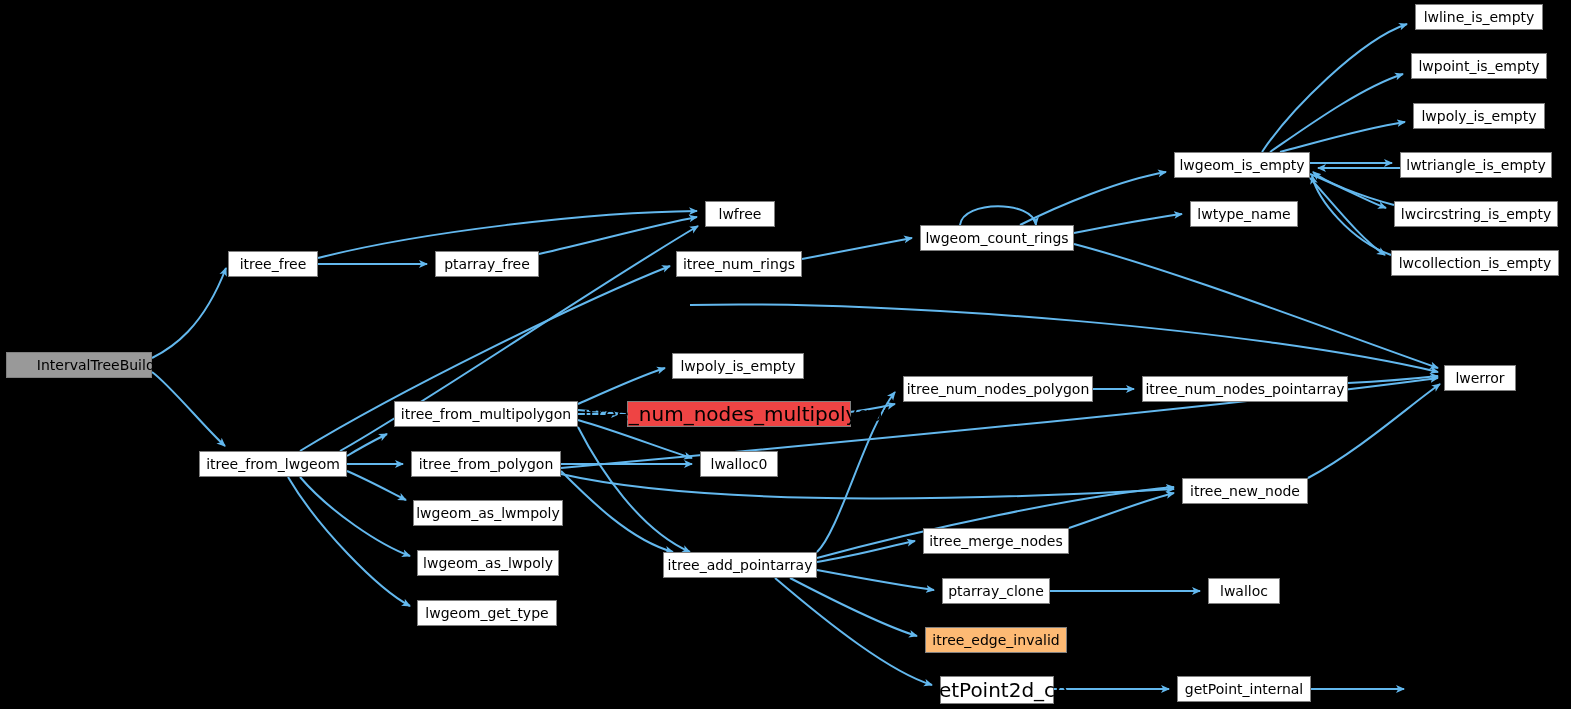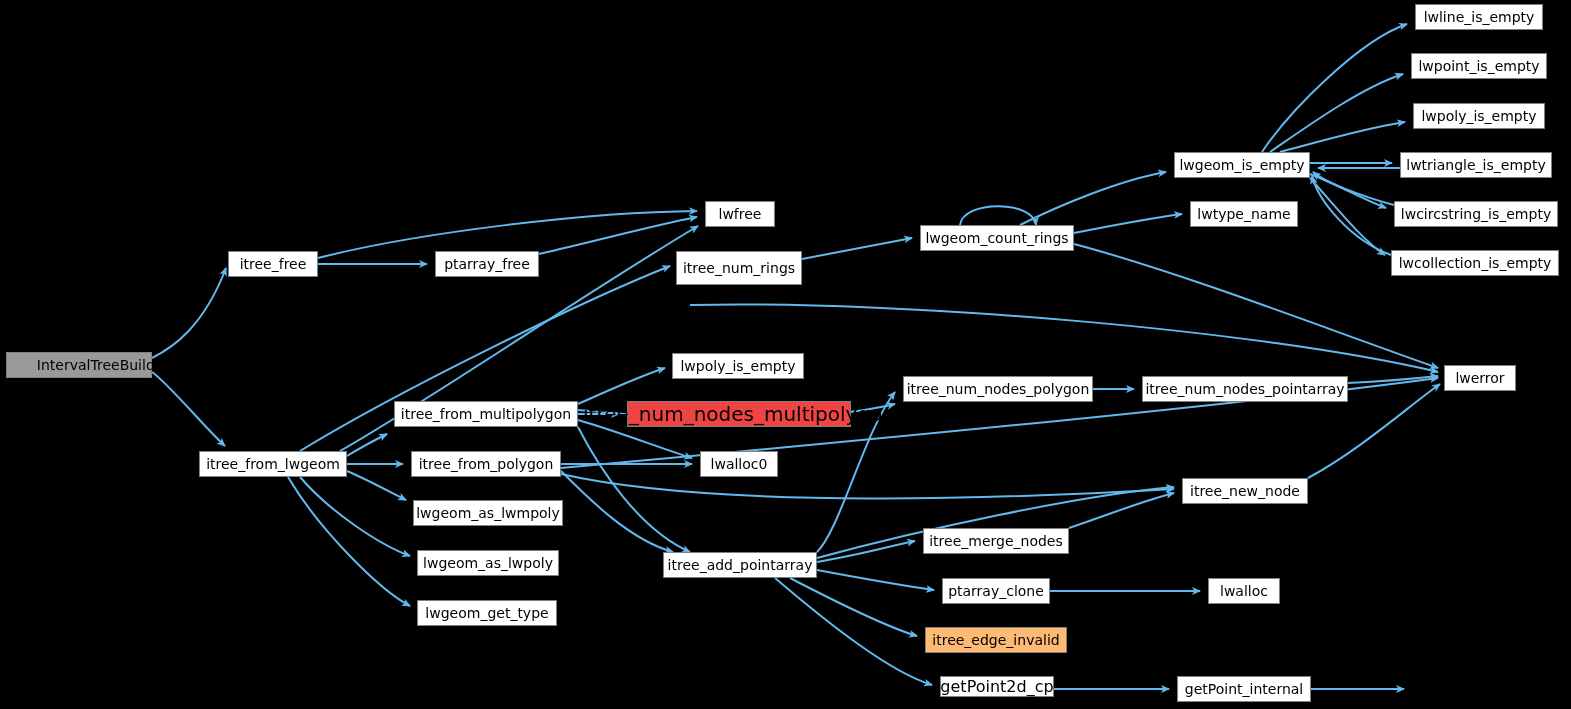--- a/index.html
+++ b/index.html
@@ -98,21 +98,21 @@
       </div>
       <div class="node" style="left: 417px; top: 550px; width: 142px; height: 26px; font-size: 14px; background: rgb(255, 255, 255); border-color: rgb(128, 128, 128); color: rgb(0, 0, 0);">
         <span class="lbl">lwgeom_as_lwpoly</span>
       </div>
       <div class="node" style="left: 417px; top: 600px; width: 140px; height: 26px; font-size: 14px; background: rgb(255, 255, 255); border-color: rgb(128, 128, 128); color: rgb(0, 0, 0);">
         <span class="lbl">lwgeom_get_type</span>
       </div>
       <div class="node" style="left: 705px; top: 201px; width: 70px; height: 26px; font-size: 14px; background: rgb(255, 255, 255); border-color: rgb(128, 128, 128); color: rgb(0, 0, 0);">
         <span class="lbl">lwfree</span>
       </div>
-      <div class="node" style="left: 676px; top: 251px; width: 126px; height: 34px; font-size: 14px; background: rgb(255, 255, 255); border-color: rgb(128, 128, 128); color: rgb(0, 0, 0);">
+      <div class="node" style="left: 676px; top: 251px; width: 126px; height: 26px; font-size: 14px; background: rgb(255, 255, 255); border-color: rgb(128, 128, 128); color: rgb(0, 0, 0);">
         <span class="lbl">itree_num_rings</span>
       </div>
       <div class="node" style="left: 672px; top: 353px; width: 132px; height: 26px; font-size: 14px; background: rgb(255, 255, 255); border-color: rgb(128, 128, 128); color: rgb(0, 0, 0);">
         <span class="lbl">lwpoly_is_empty</span>
       </div>
       <div class="node" style="left: 627px; top: 401px; width: 224px; height: 26px; font-size: 20px; background: #ef4444; border-color: rgb(128, 128, 128); color: rgb(0, 0, 0);">
         <span class="lbl">itree_num_nodes_multipolygon</span>
       </div>
       <div class="node" style="left: 700px; top: 451px; width: 78px; height: 26px; font-size: 14px; background: rgb(255, 255, 255); border-color: rgb(128, 128, 128); color: rgb(0, 0, 0);">
         <span class="lbl">lwalloc0</span>
@@ -128,21 +128,21 @@
       </div>
       <div class="node" style="left: 923px; top: 528px; width: 146px; height: 26px; font-size: 14px; background: rgb(255, 255, 255); border-color: rgb(128, 128, 128); color: rgb(0, 0, 0);">
         <span class="lbl">itree_merge_nodes</span>
       </div>
       <div class="node" style="left: 942px; top: 578px; width: 108px; height: 26px; font-size: 14px; background: rgb(255, 255, 255); border-color: rgb(128, 128, 128); color: rgb(0, 0, 0);">
         <span class="lbl">ptarray_clone</span>
       </div>
       <div class="node" style="left: 925px; top: 627px; width: 142px; height: 26px; font-size: 14px; background: #fdba74; border-color: rgb(128, 128, 128); color: rgb(0, 0, 0);">
         <span class="lbl">itree_edge_invalid</span>
       </div>
-      <div class="node" style="left: 940px; top: 676px; width: 114px; height: 21px; font-size: 16px; background: rgb(255, 255, 255); border-color: rgb(128, 128, 128); color: rgb(0, 0, 0); text-align: center;">
+      <div class="node" style="left: 940px; top: 676px; width: 114px; height: 28px; font-size: 20px; background: rgb(255, 255, 255); border-color: rgb(128, 128, 128); color: rgb(0, 0, 0); text-align: center;">
         <span class="lbl">getPoint2d_cp</span>
       </div>
       <div class="node" style="left: 1174px; top: 152px; width: 136px; height: 26px; font-size: 14px; background: rgb(255, 255, 255); border-color: rgb(128, 128, 128); color: rgb(0, 0, 0);">
         <span class="lbl">lwgeom_is_empty</span>
       </div>
       <div class="node" style="left: 1190px; top: 201px; width: 108px; height: 26px; font-size: 14px; background: rgb(255, 255, 255); border-color: rgb(128, 128, 128); color: rgb(0, 0, 0);">
         <span class="lbl">lwtype_name</span>
       </div>
       <div class="node" style="left: 1142px; top: 376px; width: 206px; height: 26px; font-size: 14px; background: rgb(255, 255, 255); border-color: rgb(128, 128, 128); color: rgb(0, 0, 0);">
         <span class="lbl">itree_num_nodes_pointarray</span>

